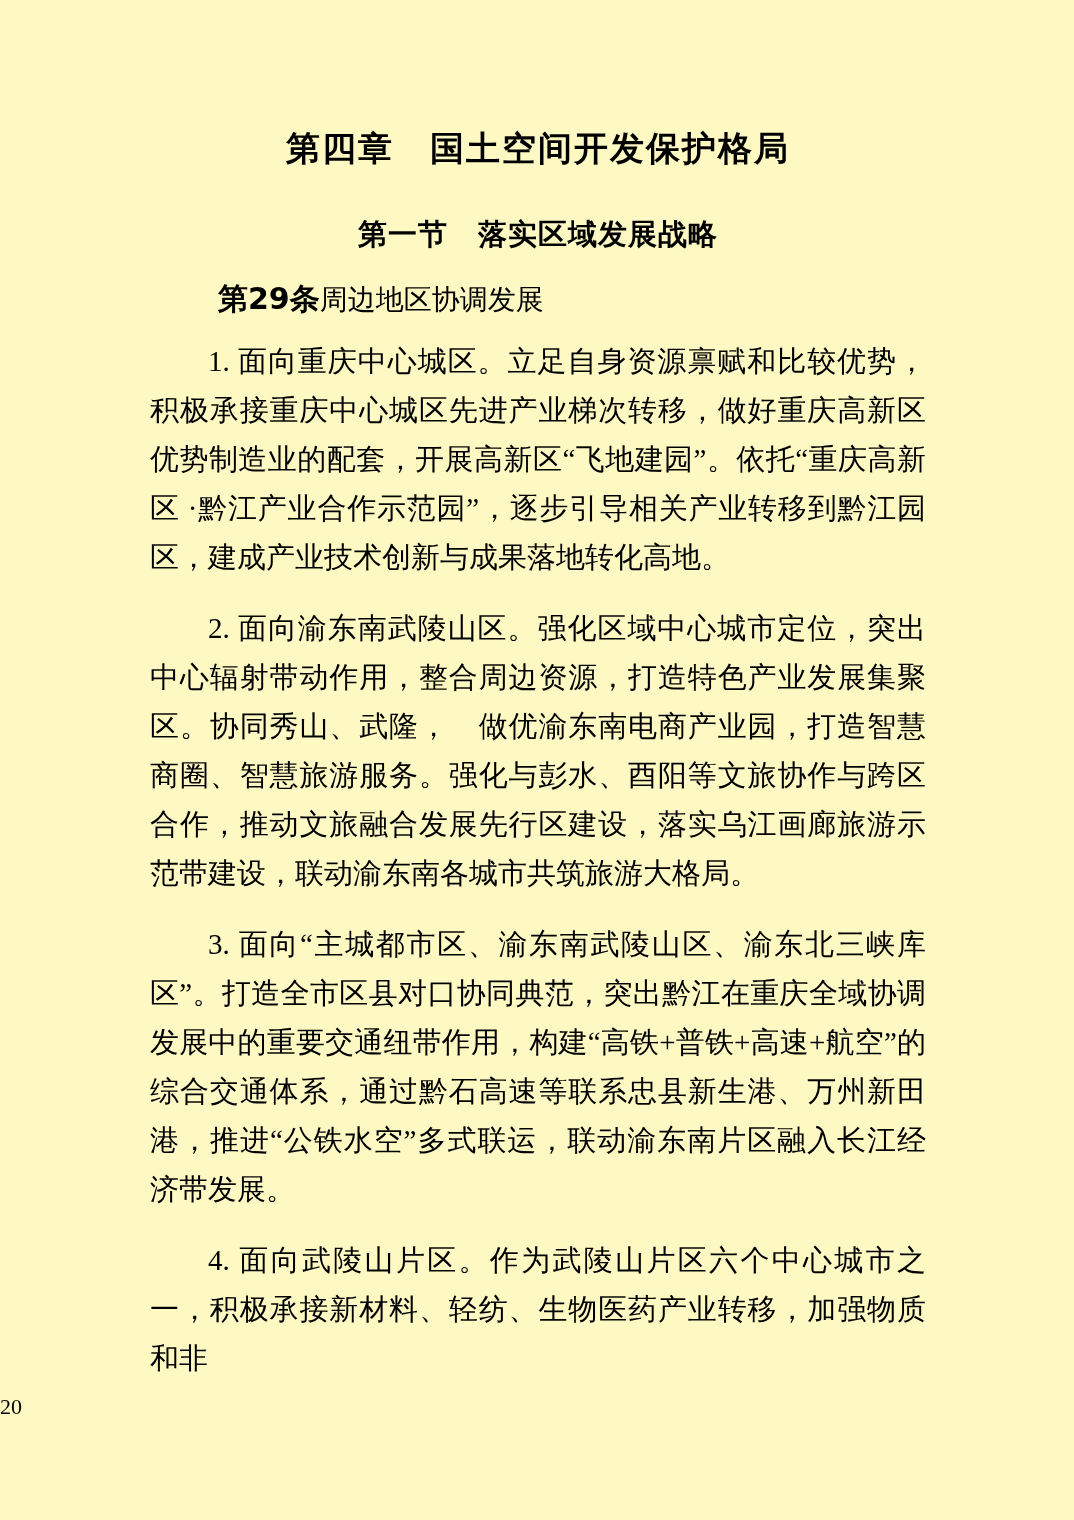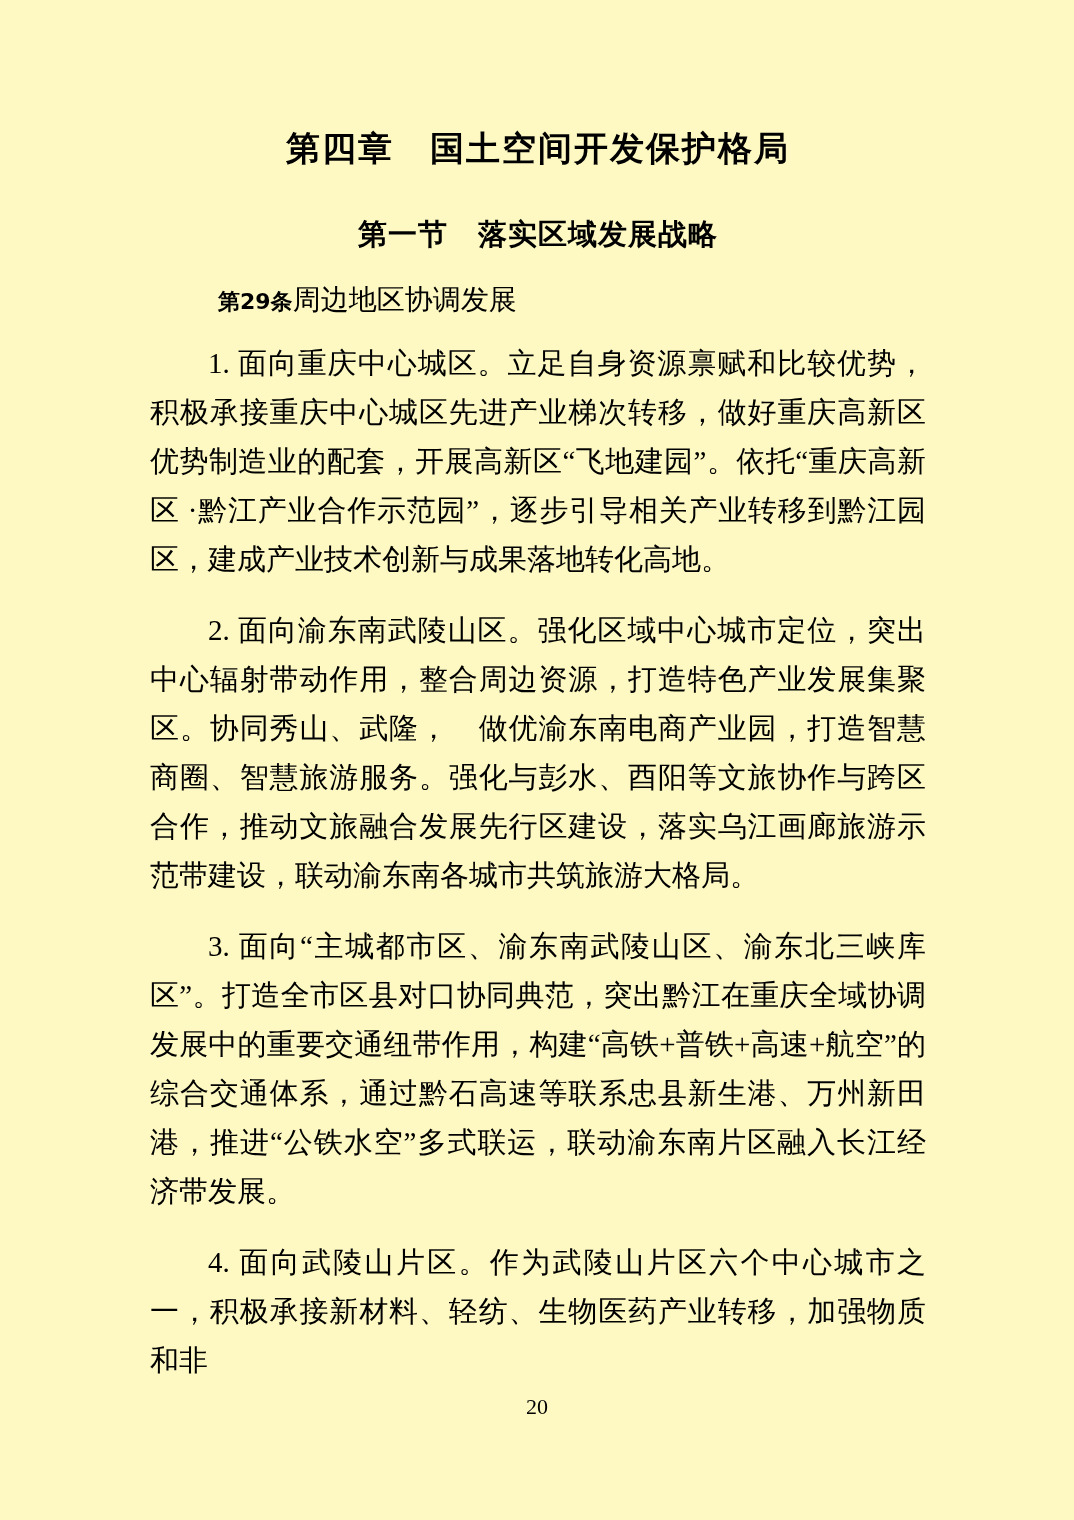--- a/index.html
+++ b/index.html
@@ -43,21 +43,21 @@
   }
   .article-heading {
     margin-top: 22px;
     padding-left: 68px;
     font-size: 29px;
     line-height: 42px;
     white-space: nowrap;
   }
   .article-number {
     font-weight: bold;
-    font-size: 22px;
+    font-size: 30px;
     font-family: "DejaVu Sans", "Liberation Sans", sans-serif;
   }
   .article-title {
     margin-left: 0;
     font-size: 28px;
     font-family: "Liberation Serif", "DejaVu Serif", serif;
   }
   .body-text p {
     margin: 22px 0 0 0;
     font-size: 29px;
@@ -68,21 +68,21 @@
     font-family: "Liberation Serif", "DejaVu Serif", serif;
   }
   .body-text p:first-child {
     margin-top: 16px;
   }
   .page-number {
     position: absolute;
     left: 0;
     right: 0;
     top: 1392px;
-    text-align: center;
+    text-align: left;
     font-size: 22px;
     line-height: 30px;
     font-family: "Liberation Serif", "DejaVu Serif", serif;
   }
 </style>
 </head>
 <body>
 
 <div class="page">
   <div class="content">

